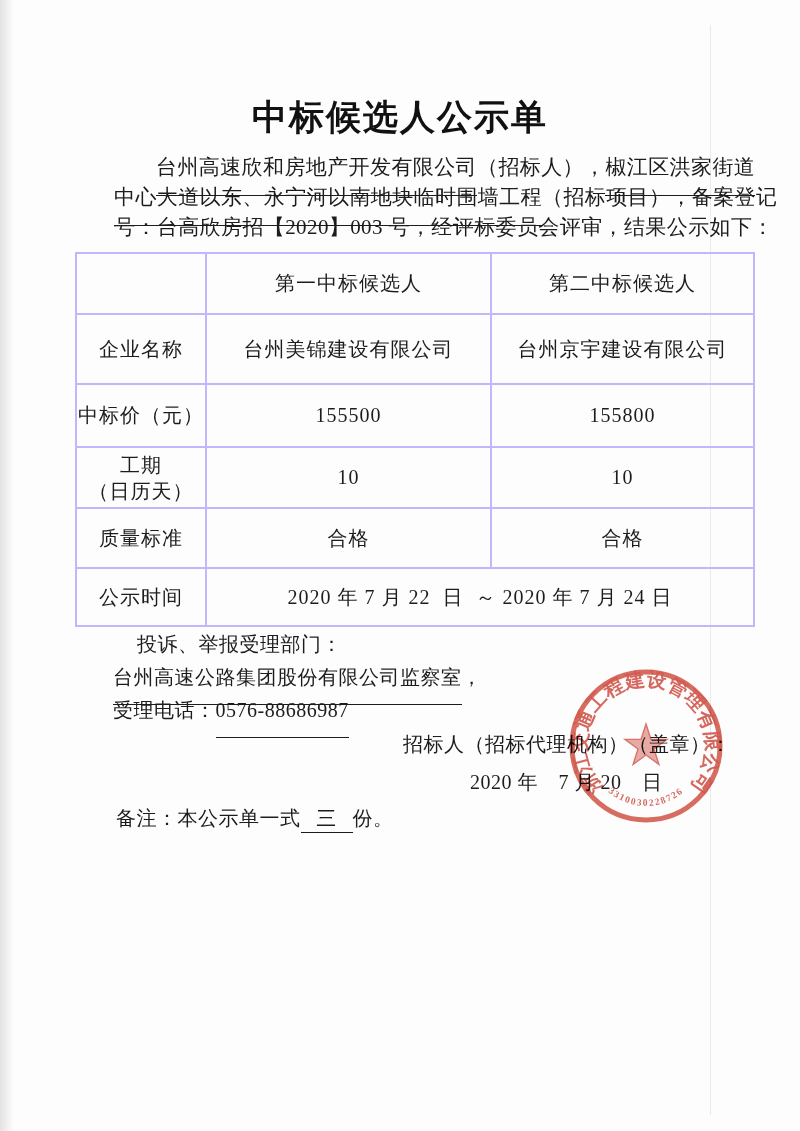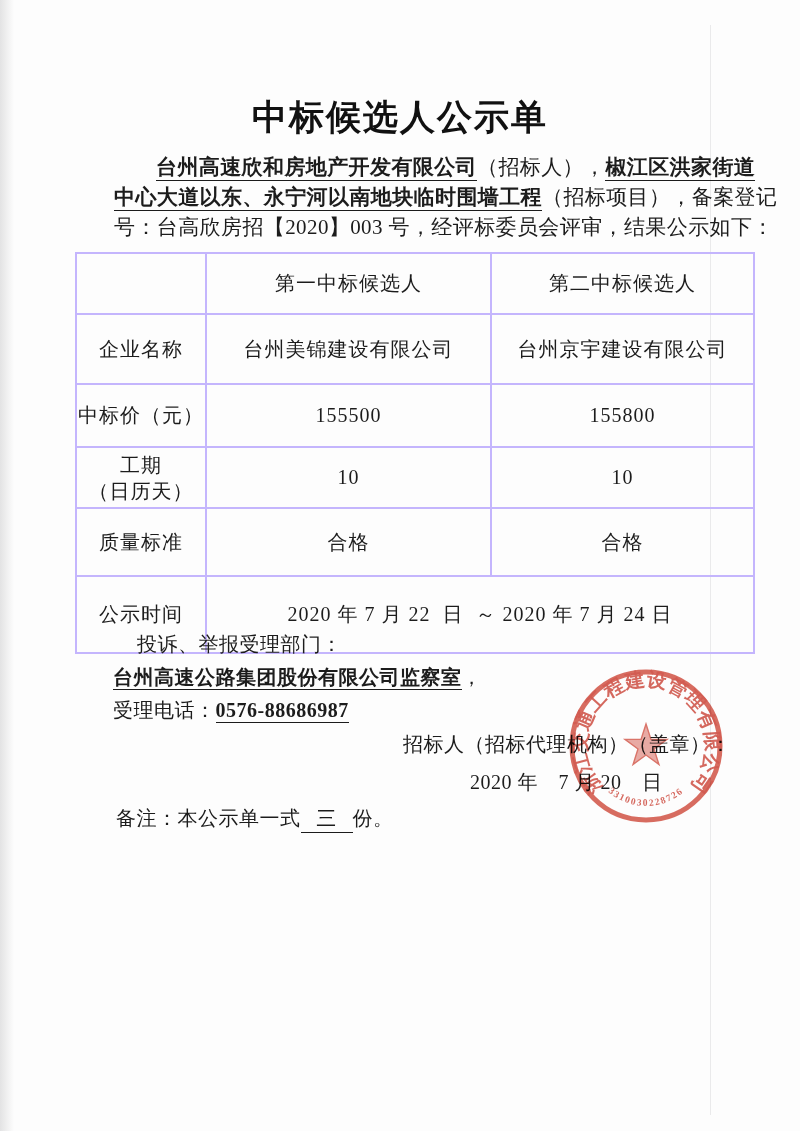--- a/index.html
+++ b/index.html
@@ -22,32 +22,32 @@
     position:absolute;left:0;top:94px;width:800px;
     text-align:center;font-family:"Liberation Sans","DejaVu Sans",sans-serif;
     font-weight:900;font-size:35px;letter-spacing:2px;color:#111;
   }
   .intro{
     position:absolute;left:114px;top:152px;width:626px;
     font-size:21px;line-height:30px;letter-spacing:0.4px;
   }
   .intro .line{white-space:nowrap;}
   .intro .line.indent{padding-left:42px;}
-  .u{border-bottom:1.6px solid #1c1c1c;padding-bottom:1px;font-weight:bold;}
+  .u{border-bottom:1.6px solid #1c1c1c;padding-bottom:16px;}
   table.notice{
     position:absolute;left:75px;top:252px;width:678px;
     border-collapse:collapse;table-layout:fixed;
     font-size:20px;color:#1c1c1c;
   }
   table.notice td{
     border:2px solid #c4b5fd;text-align:center;vertical-align:middle;
     padding:0;letter-spacing:1px;
   }
   tr.r1{height:61px;} tr.r2{height:70px;} tr.r3{height:63px;}
-  tr.r4{height:61px;} tr.r5{height:68px;} tr.r6{height:77px;}
+  tr.r4{height:61px;} tr.r5{height:60px;} tr.r6{height:58px;}
   .two-line{line-height:26px;}
   .prewrap{white-space:pre-wrap;}
   .fline{position:absolute;font-size:20px;letter-spacing:0.5px;white-space:pre-wrap;}
   .l-complaint{left:137px;top:631px;}
   .l-dept{left:113px;top:664px;}
   .l-phone{left:113px;top:697px;text-align:right;}
   .l-signer{left:403px;top:731px;}
   .l-date{left:470px;top:769px;text-align:right;}
   .l-note{left:116px;top:805px;}
   .blank-fill{display:inline-block;min-width:52px;text-align:center;border-bottom:1.6px solid #1c1c1c;}

